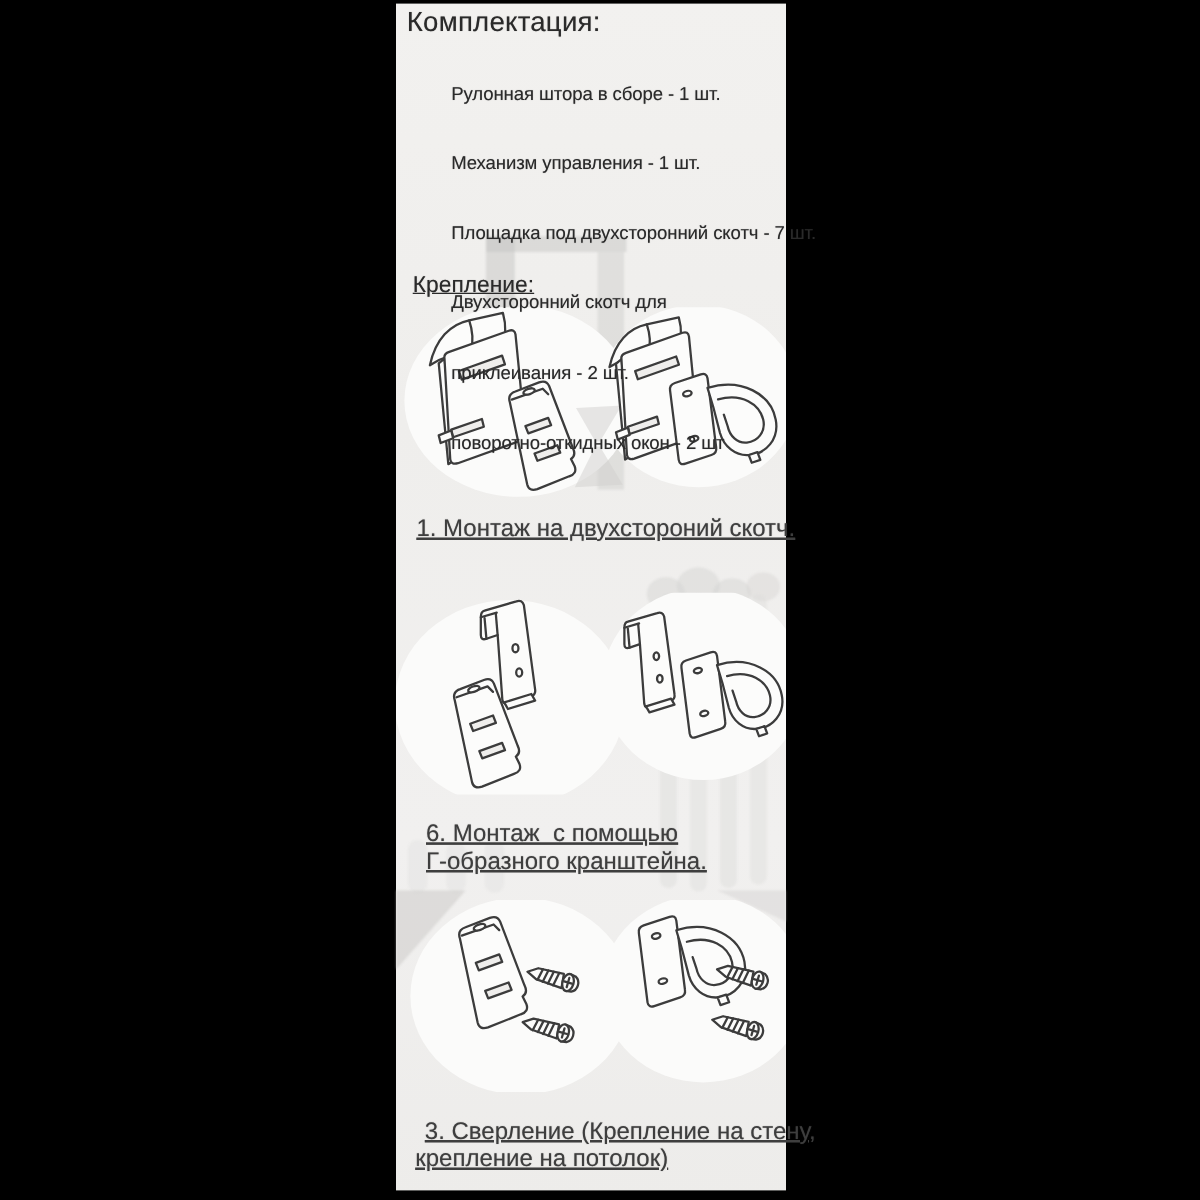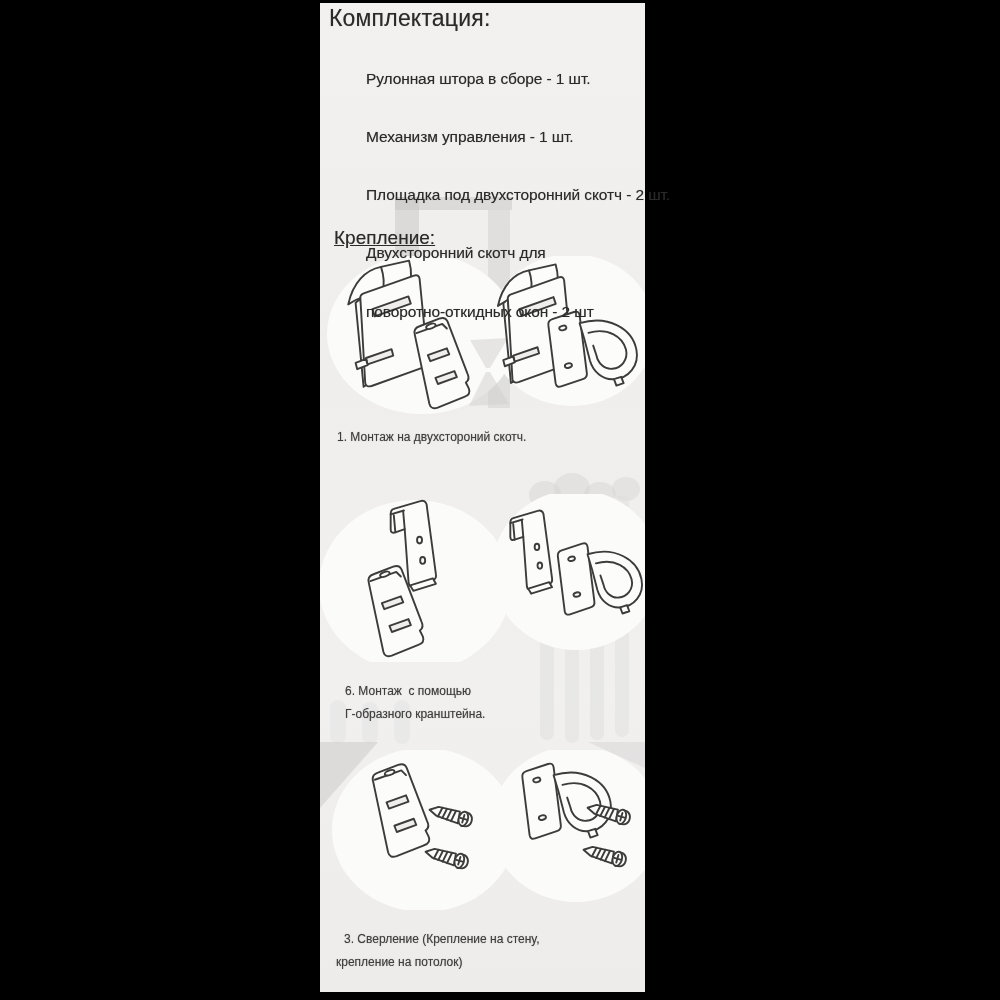--- a/index.html
+++ b/index.html
@@ -1,26 +1,26 @@
 <!DOCTYPE html>
 <html><head>
 <meta charset="utf-8">
 <style>
   html,body{margin:0;padding:0;width:1000px;height:1000px;background:#000;overflow:hidden;}
   .stage{position:absolute;inset:0;background:#000;font-family:"Liberation Sans",sans-serif;}
-  .paper{position:absolute;left:320px;top:0;width:325px;height:1000px;
+  .paper{position:absolute;left:330px;top:0;width:325px;height:1000px;
          background:linear-gradient(180deg,#f2f1ef 0%,#efeeec 35%,#f1f0ef 70%,#edecea 100%);}
   .edge{position:absolute;background:#000;z-index:9;}
   .edge-top{left:0;top:0;width:325px;height:3px;}
   .edge-bottom{left:0;top:992px;width:325px;height:8px;}
   .t{position:absolute;color:#2a2a2a;white-space:pre;text-shadow:0 0 .7px rgba(50,50,50,.5);z-index:5;}
   .kit-title{left:9px;top:5px;font-size:23px;letter-spacing:.2px;}
   .kit-lines{left:9px;top:30px;font-size:15.5px;line-height:19.4px;letter-spacing:-.1px;margin-left:37px;}
   .mount-title{left:14px;top:227px;font-size:19px;text-decoration:underline;}
-  .cap{font-size:12px;color:#3e3e3e;text-shadow:0 0 .9px rgba(70,70,70,.55);}
+  .cap{font-size:20px;color:#3e3e3e;text-shadow:0 0 .9px rgba(70,70,70,.55);text-decoration:underline;}
   .fig{position:absolute;left:0;width:325px;z-index:4;}
   .fig1{top:256px;height:160px;}
   .fig2{top:494px;height:168px;}
   .fig3{top:750px;height:160px;}
   .ghost{position:absolute;left:0;top:0;z-index:1;filter:blur(.7px);}
   .blob{fill:#fbfbfa;stroke:none;}
   .lineart path,.lineart ellipse{fill:#fcfcfb;stroke:#3c3c3c;stroke-width:1.9;
     stroke-linejoin:round;stroke-linecap:round;vector-effect:non-scaling-stroke;}
   .lineart .open{fill:none;}
   .lineart .slot{fill:#efeeec;}
@@ -97,22 +97,23 @@
         <rect x="74" y="700" width="16" height="44" rx="8" fill="#dcdbd9" opacity="0.3"></rect>
         <path d="M0,742 L58,742 L0,808 Z" fill="#c9c8c6" opacity="0.5"></path>
         <path d="M325,742 L268,742 L325,768 Z" fill="#cfcecc" opacity="0.4"></path>
       </g>
     </svg>
 
     <div class="t kit-title">Комплектация:</div>
     <div class="t kit-lines">
       <div>Рулонная штора в сборе - 1 шт.</div>
       <div>Механизм управления - 1 шт.</div>
-      <div>Площадка под двухсторонний скотч - 2 шт.</div>
+      <div>Площадка под двухсторонний скотч - 7 шт.</div>
       <div>Двухсторонний скотч для</div>
+      <div>приклеивания - 2 шт.</div>
       <div>поворотно-откидных окон - 2 шт</div>
     </div>
 
     <div class="t mount-title">Крепление:</div>
 
     <svg class="fig fig1" viewBox="0 0 325 160">
       <ellipse class="blob" cx="102" cy="78" rx="95" ry="80"></ellipse>
       <ellipse class="blob" cx="252" cy="74" rx="83" ry="76"></ellipse>
       <g class="gh" opacity="0.5">
         <path d="M150,84 L188,82 L170,112 L166,112 Z" fill="#d2d1cf"></path>

